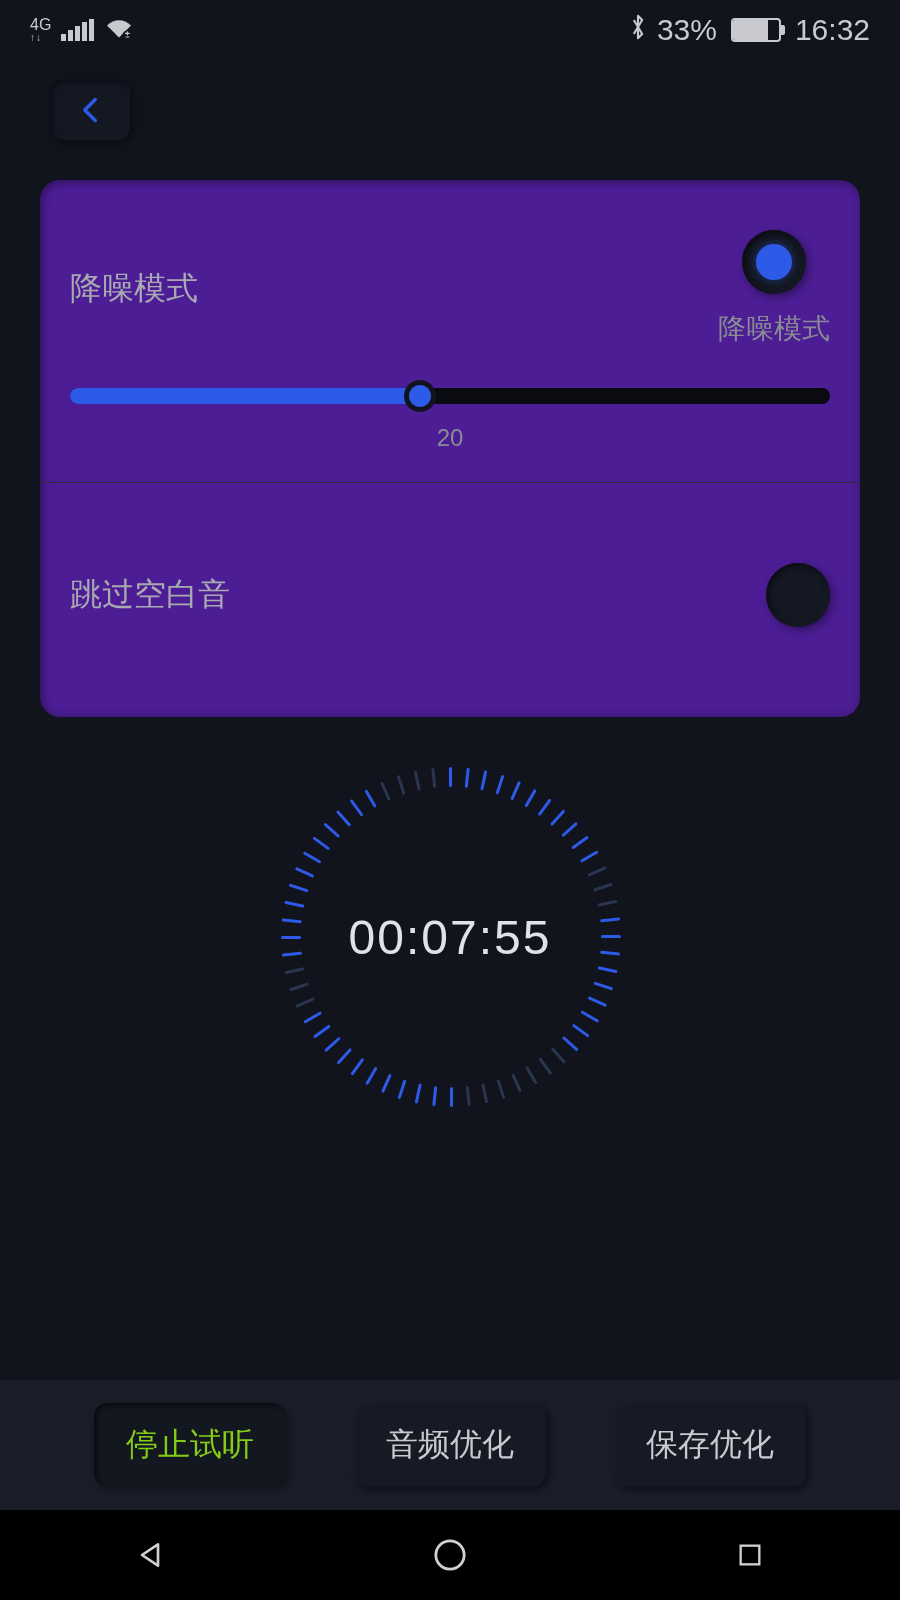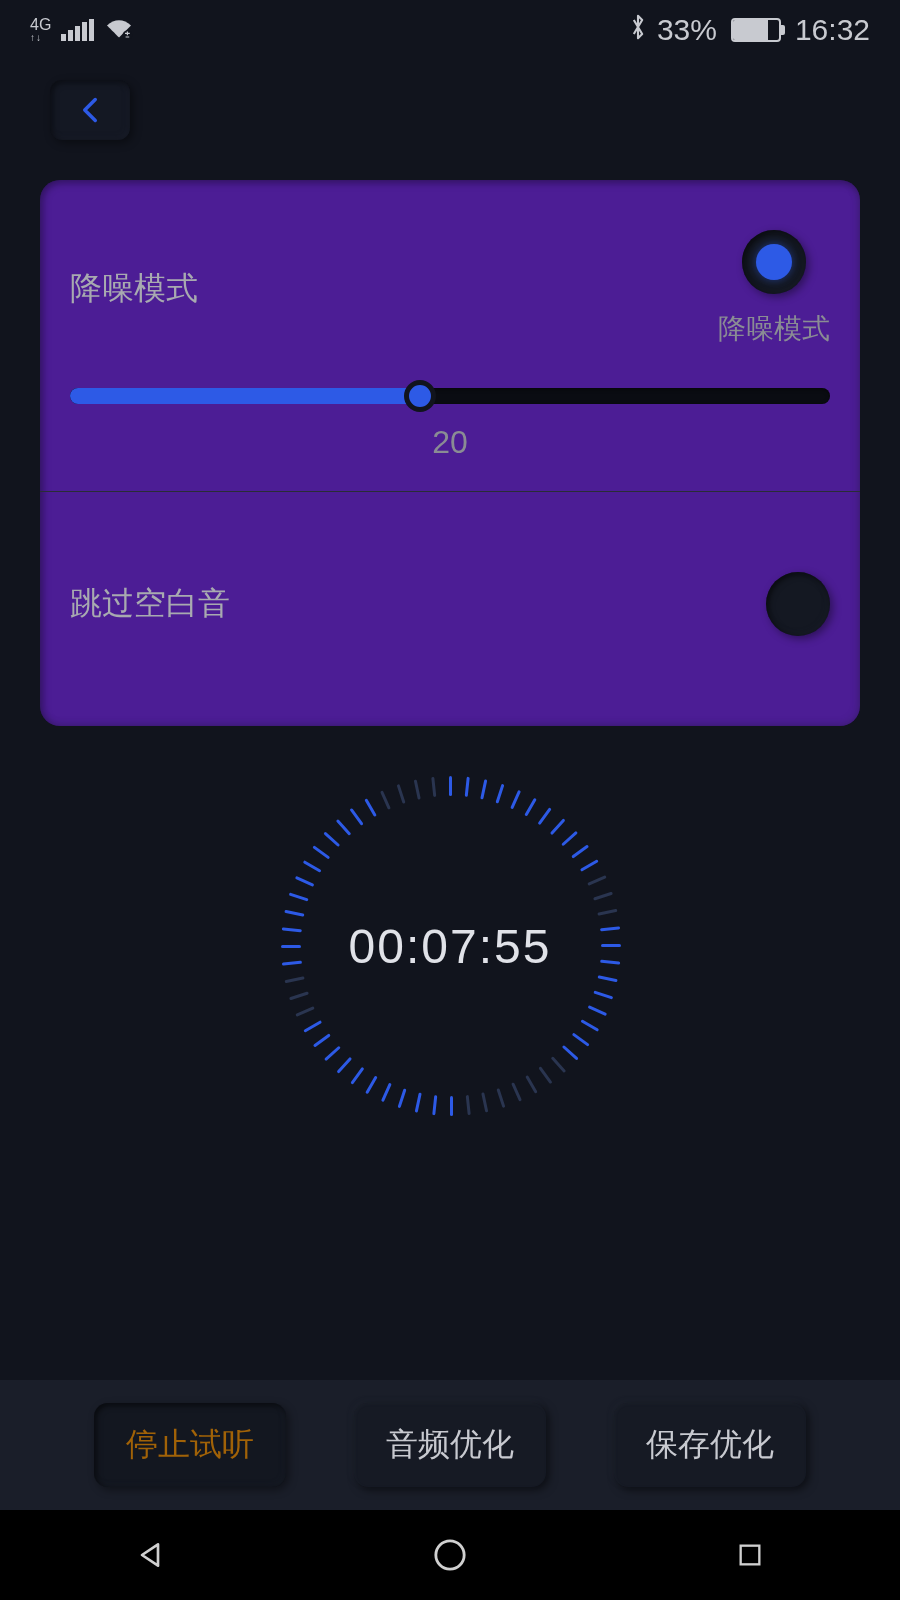--- a/index.html
+++ b/index.html
@@ -188,21 +188,21 @@
       width: 32px;
       height: 32px;
       border-radius: 50%;
       background: #2d5ae6;
       border: 5px solid #11141d;
       cursor: pointer;
     }
     .slider-value {
       text-align: center;
       margin-top: 20px;
-      font-size: 32px;
+      font-size: 24px;
       color: #8a8c94;
     }
     .divider {
       height: 1px;
       background: #2a2d36;
       margin: 30px -30px;
     }
     .skip-row {
       display: flex;
       align-items: center;
@@ -265,21 +265,21 @@
       padding: 20px 32px;
       border-radius: 14px;
       background: #161a24;
       box-shadow: 3px 3px 8px rgba(0,0,0,0.5), -2px -2px 6px rgba(50,55,70,0.15), inset 1px 1px 3px rgba(60,65,80,0.1);
       font-size: 32px;
       color: #c8cad0;
       cursor: pointer;
       border: none;
     }
     .bottom-button.primary {
-      color: #a16207;
+      color: #84cc16;
       background: #131720;
       box-shadow: inset 2px 2px 6px rgba(0,0,0,0.6), inset -2px -2px 6px rgba(50,55,70,0.12), 3px 3px 8px rgba(0,0,0,0.4);
     }
     .nav-bar {
       position: absolute;
       bottom: 0;
       left: 0;
       right: 0;
       height: 90px;
       background: #000;

